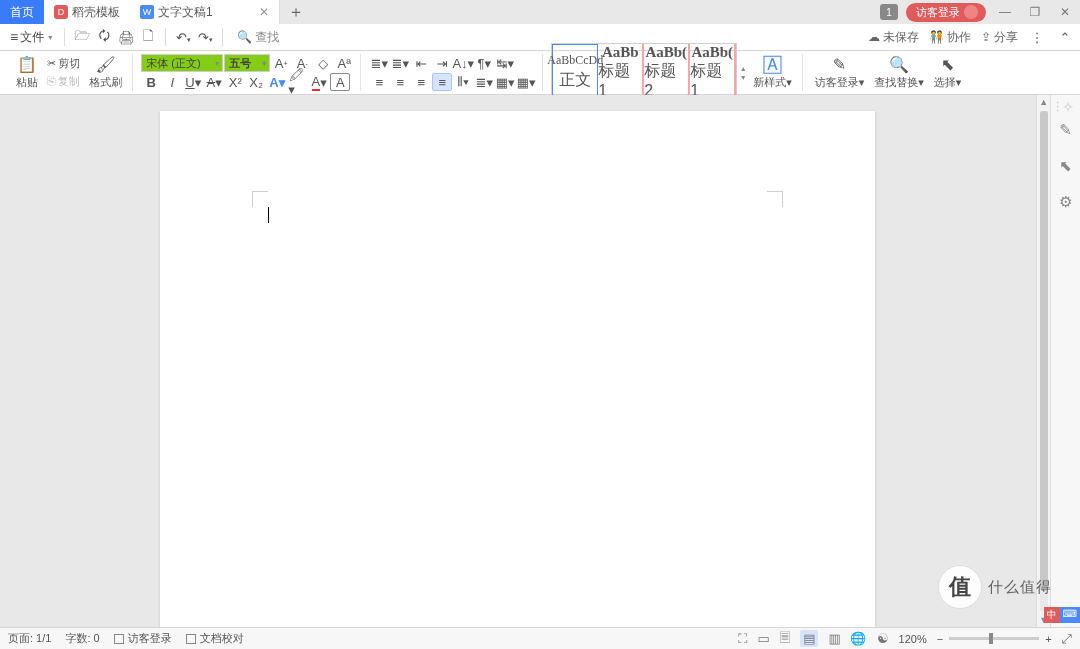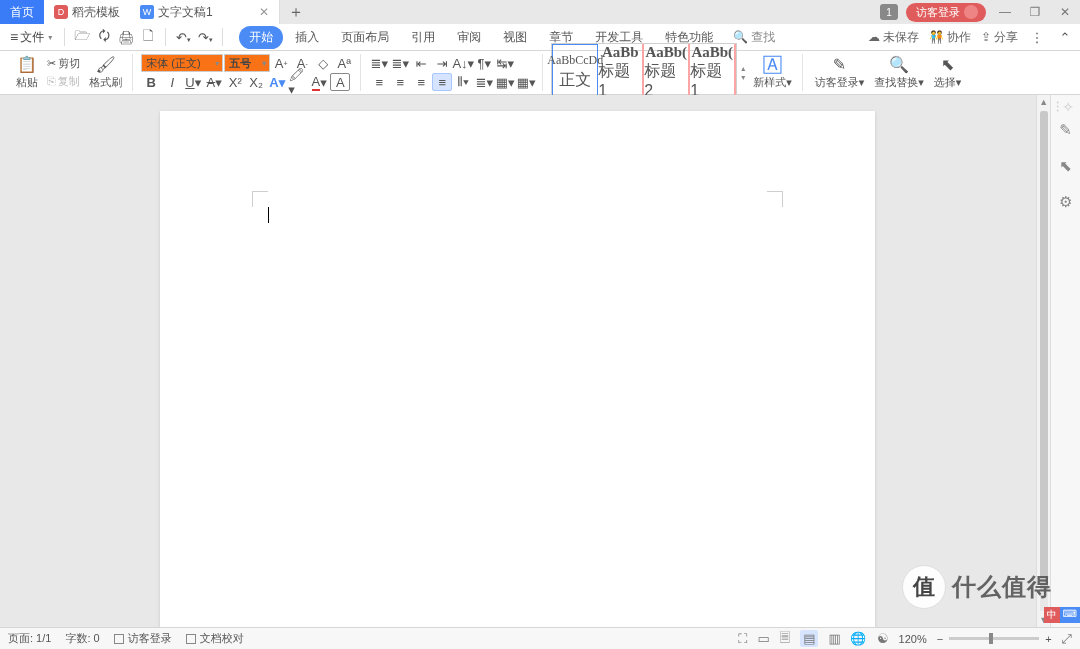--- a/index.html
+++ b/index.html
@@ -36,21 +36,21 @@
   .menubar .rightmenu .itm { display: flex; align-items: center; gap: 3px; cursor: pointer; }
   
   
   .ribbon { background: #fff; border-bottom: 1px solid #d6d6d6; display: flex; padding: 3px 6px; gap: 2px; height: 44px; }
   .rgroup { display: flex; align-items: center; border-right: 1px solid #e3e3e3; padding: 0 6px; gap: 2px; }
   .rgroup:last-child { border-right: none; }
   .vbtn { display: flex; flex-direction: column; align-items: center; justify-content: center; gap: 1px; padding: 0 4px; cursor: pointer; font-size: 11px; color: #555; }
   .vbtn .ic { font-size: 16px; }
   .tinybtn { display: flex; align-items: center; gap: 2px; padding: 1px 3px; cursor: pointer; color: #555; font-size: 11px; }
   .stack2 { display: flex; flex-direction: column; gap: 1px; }
-  .fontbox, .sizebox { border: 1px solid #ccc; height: 18px; font-size: 11px; padding: 0 14px 0 4px; display: flex; align-items: center; background: #f97316; position: relative; }
+  .fontbox, .sizebox { border: 1px solid #ccc; height: 18px; font-size: 11px; padding: 0 14px 0 4px; display: flex; align-items: center; background: #84cc16; position: relative; }
   .fontbox { width: 82px; }
   .sizebox { width: 46px; font-weight: bold; }
   .fontbox::after, .sizebox::after { content: "▾"; position: absolute; right: 3px; color: #888; font-size: 8px; }
   .icbtn { width: 20px; height: 18px; display: flex; align-items: center; justify-content: center; cursor: pointer; color: #555; font-size: 13px; border-radius: 2px; }
   .icbtn.sel { background: #d6e4ff; border: 1px solid #a8c7ff; }
   .icbtn sup { font-size: 7px; }
   .row { display: flex; gap: 1px; }
   
   .styles { display: flex; border: 1px solid #d0d0d0; }
   .stylecell { width: 46px; display: flex; flex-direction: column; align-items: center; justify-content: center; border-right: 2px solid #fca5a5; padding: 1px 0; cursor: pointer; }
@@ -72,21 +72,21 @@
   .vscroll .track { flex: 1; width: 8px; background: #e8e8e8; position: relative; margin: 2px 0; }
   .vscroll .thumb { position: absolute; top: 0; height: 480px; width: 100%; background: #c8c8c8; border-radius: 3px; }
   .sidetools { width: 30px; background: #f7f7f7; border-left: 1px solid #ddd; display: flex; flex-direction: column; align-items: center; padding-top: 26px; gap: 18px; }
   .sidetools .t { width: 18px; height: 18px; color: #888; font-size: 15px; display: flex; align-items: center; justify-content: center; cursor: pointer; }
   .sidemark { position:absolute; top:4px; right:6px; display:flex; gap:3px; }
   .sidemark span{font-size:14px;color:#ccc;}
 
   
   .wm { position: absolute; right: 28px; bottom: 18px; display: flex; align-items: center; gap: 6px; opacity: .9; pointer-events: none; }
   .wm .circle { width: 44px; height: 44px; border-radius: 50%; background: #fff; border: 1px solid #ddd; display: flex; align-items: center; justify-content: center; font-size: 22px; font-weight: bold; color: #333; }
-  .wm .txt { font-size: 24px; font-weight: bold; color: #555; letter-spacing: 1px; }
+  .wm .txt { font-size: 15px; font-weight: normal; color: #555; letter-spacing: 1px; }
   .topbadge { position: absolute; top: -2px; right: 0; display: flex; }
   .topbadge span { font-size: 10px; color: #fff; padding: 1px 3px; }
   .topbadge .red { background: #e05b5b; }
   .topbadge .blue { background: #4a8bf5; }
 
   
   .status { height: 22px; background: #f7f7f7; border-top: 1px solid #d6d6d6; display: flex; align-items: center; padding: 0 8px; gap: 14px; font-size: 11px; color: #555; }
   .status .blk { display: flex; align-items: center; gap: 4px; cursor: pointer; }
   .status .right { margin-left: auto; display: flex; align-items: center; gap: 10px; }
   .status .ic { font-size: 13px; color: #777; }
@@ -130,31 +130,20 @@
   <span class="sep"></span>
   <span class="qicon">🗁</span>
   <span class="qicon">🗘</span>
   <span class="qicon">🖨</span>
   <span class="qicon">🗋</span>
   <span class="sep"></span>
   <span class="qicon">↶<small style="font-size:7px">▾</small></span>
   <span class="qicon">↷<small style="font-size:7px">▾</small></span>
   <span class="sep"></span>
 
-  <div class="menutabs" id="menutabs">
-      <div class="menutab active">开始</div>
-      <div class="menutab">插入</div>
-      <div class="menutab">页面布局</div>
-      <div class="menutab">引用</div>
-      <div class="menutab">审阅</div>
-      <div class="menutab">视图</div>
-      <div class="menutab">章节</div>
-      <div class="menutab">开发工具</div>
-      <div class="menutab">特色功能</div>
-    </div>
 
   <div class="search">
     <span>🔍</span>
     <span>查找</span>
   </div>
 
   <div class="rightmenu">
     <div class="itm">
         <span>☁</span>
         <span>未保存</span>

